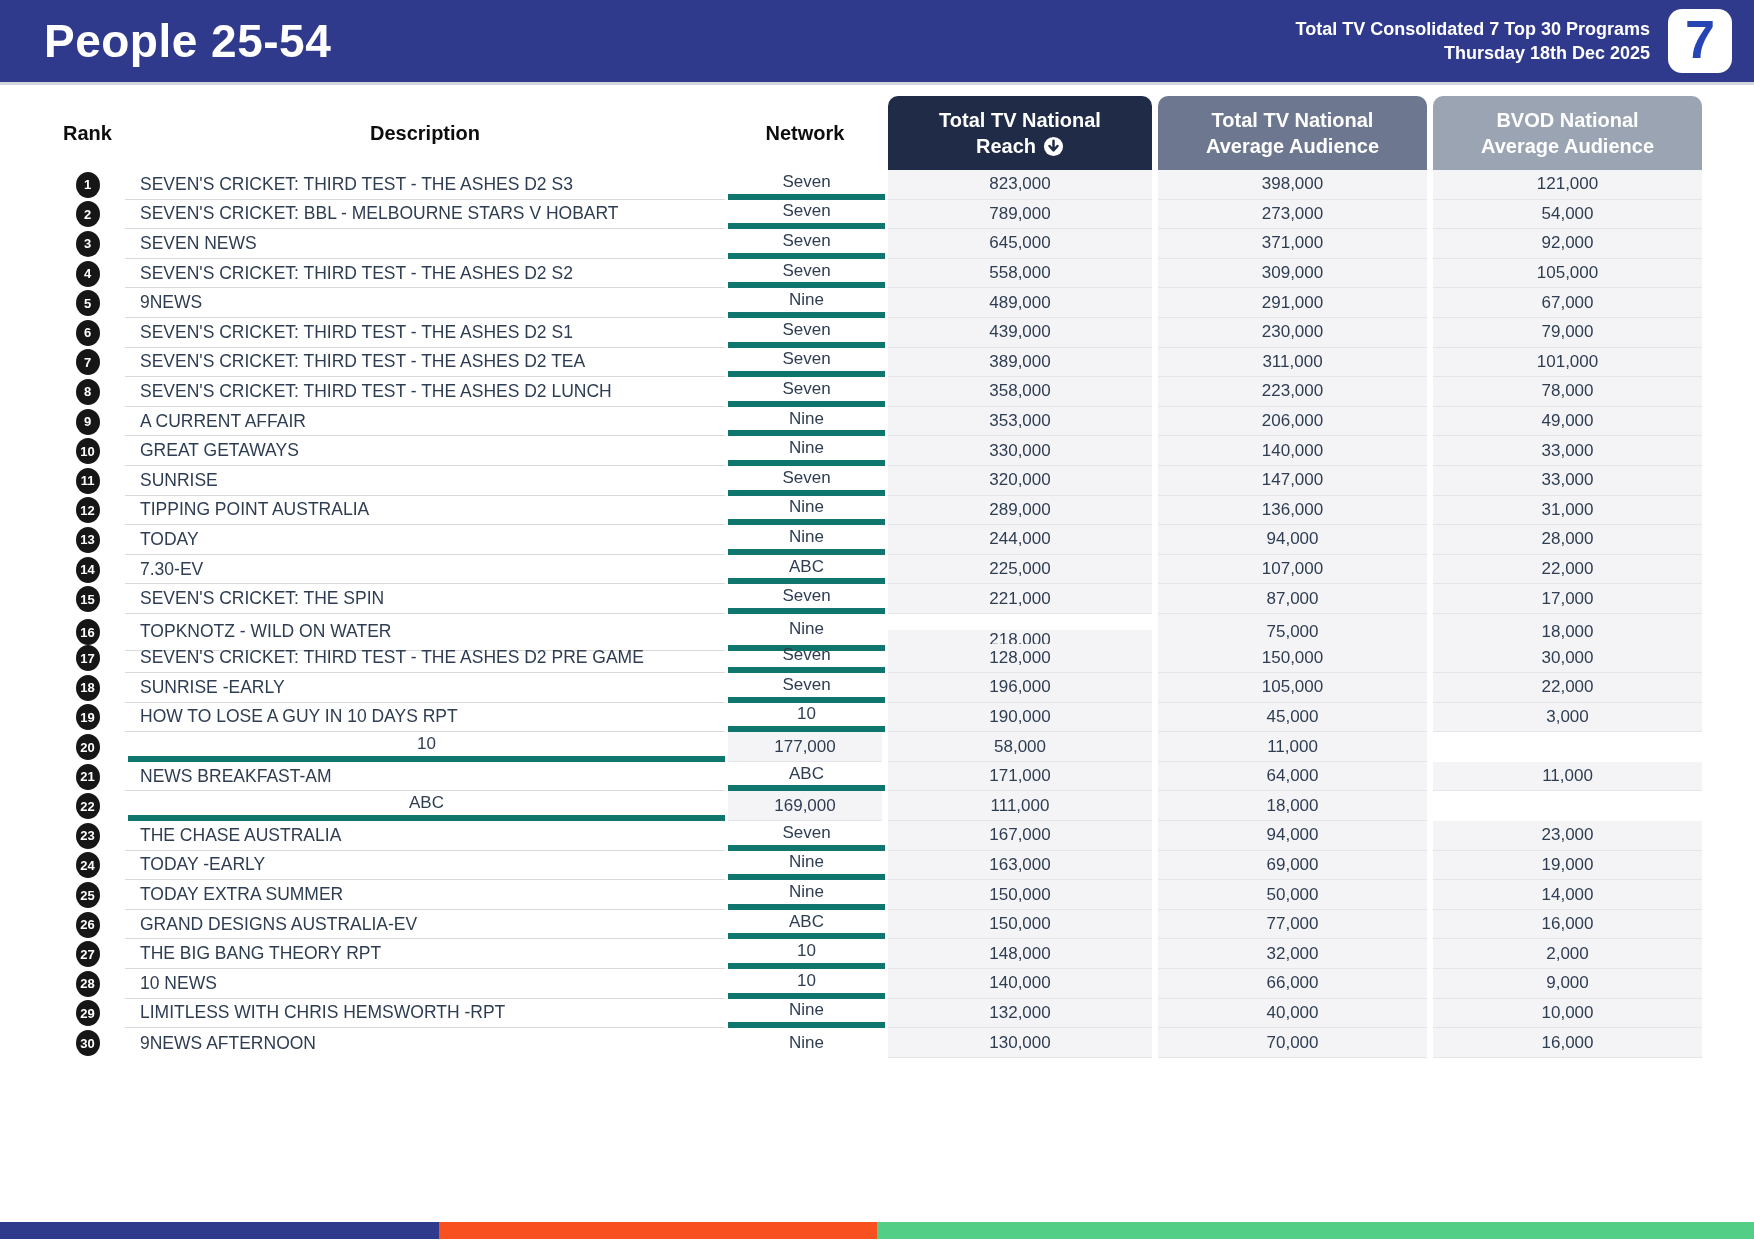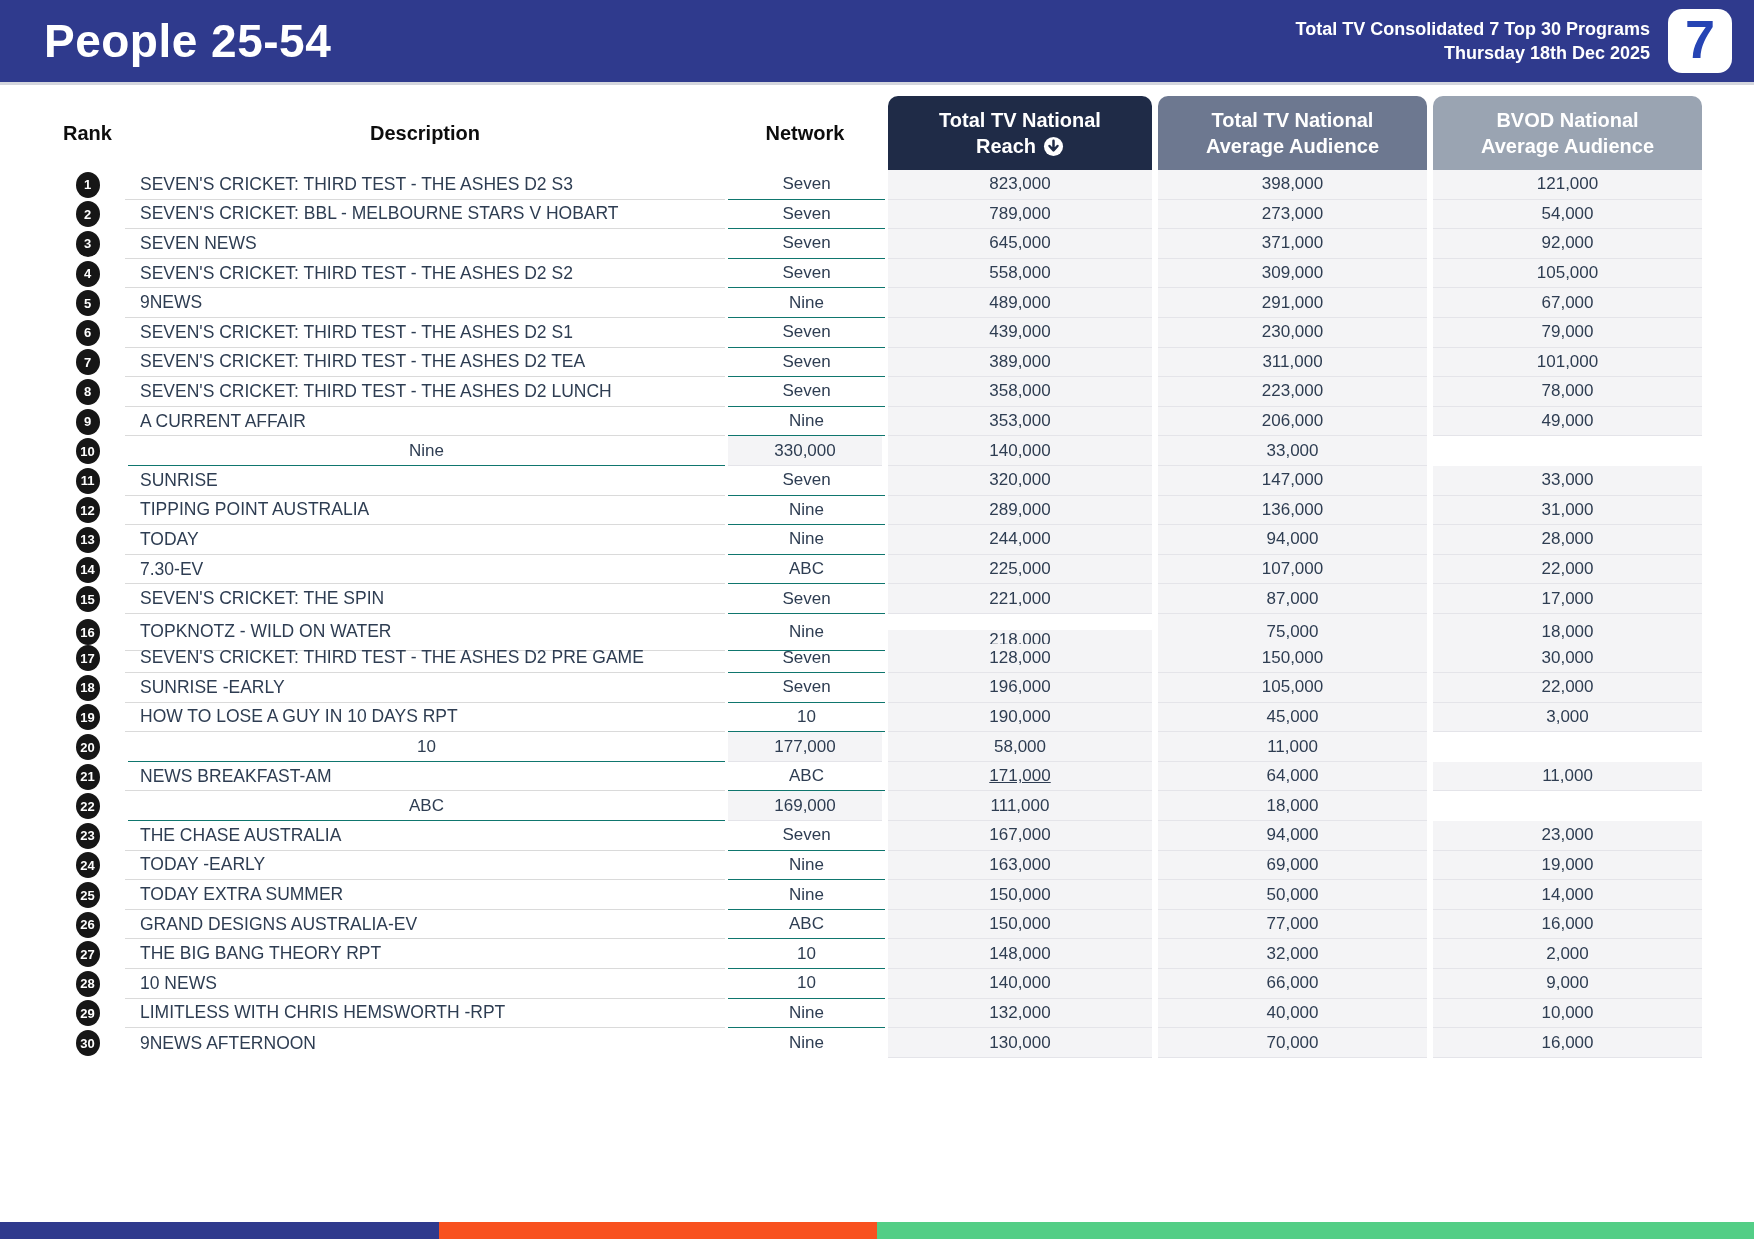--- a/index.html
+++ b/index.html
@@ -88,21 +88,21 @@
     padding-left:15px;
     font-size:17.5px;
     color:#2e3d52;
     border-bottom:1px solid #dadada;
     white-space:nowrap; overflow:hidden;
   }
   .net-cell {
     display:flex; align-items:center; justify-content:center;
     font-size:17px;
     color:#2e3d52;
-    border-bottom:1px solid #0f766e;
+    border-bottom:6px solid #0f766e;
     margin-left:3px;
   }
   .num-cell {
     margin:0 3px;
     display:flex; align-items:center; justify-content:center;
     font-size:17px;
     color:#2e3d52;
     border-bottom:1px solid #e4e4e9;
   }
   .row:last-child .desc-cell,
@@ -252,20 +252,21 @@
     <div class="desc-cell">A CURRENT AFFAIR</div>
     <div class="net-cell">Nine</div>
     <div class="num-cell" style="background: rgb(244, 244, 246);">353,000</div>
     <div class="num-cell" style="background: rgb(244, 244, 246);">206,000</div>
     <div class="num-cell" style="background: rgb(244, 244, 246);">49,000</div>
   </div>
     <div class="grid row">
     <div class="rank-cell">
       <div class="rank-badge">10</div>
     </div>
+    <div class="desc-cell">GREAT GETAWAYS</div>
     <div class="net-cell">Nine</div>
     <div class="num-cell" style="background: rgb(244, 244, 246);">330,000</div>
     <div class="num-cell" style="background: rgb(244, 244, 246);">140,000</div>
     <div class="num-cell" style="background: rgb(244, 244, 246);">33,000</div>
   </div>
     <div class="grid row">
     <div class="rank-cell">
       <div class="rank-badge">11</div>
     </div>
     <div class="desc-cell">SUNRISE</div>
@@ -362,21 +363,21 @@
     <div class="num-cell" style="background: rgb(244, 244, 246);">177,000</div>
     <div class="num-cell" style="background: rgb(244, 244, 246);">58,000</div>
     <div class="num-cell" style="background: rgb(244, 244, 246);">11,000</div>
   </div>
     <div class="grid row">
     <div class="rank-cell">
       <div class="rank-badge">21</div>
     </div>
     <div class="desc-cell">NEWS BREAKFAST-AM</div>
     <div class="net-cell">ABC</div>
-    <div class="num-cell" style="background: rgb(244, 244, 246); text-decoration: underline;">171,000</div>
+    <div class="num-cell" style="background: rgb(244, 244, 246);">171,000</div>
     <div class="num-cell" style="background: rgb(244, 244, 246);">64,000</div>
     <div class="num-cell" style="background: rgb(244, 244, 246);">11,000</div>
   </div>
     <div class="grid row">
     <div class="rank-cell">
       <div class="rank-badge">22</div>
     </div>
     <div class="net-cell">ABC</div>
     <div class="num-cell" style="background: rgb(244, 244, 246);">169,000</div>
     <div class="num-cell" style="background: rgb(244, 244, 246);">111,000</div>

